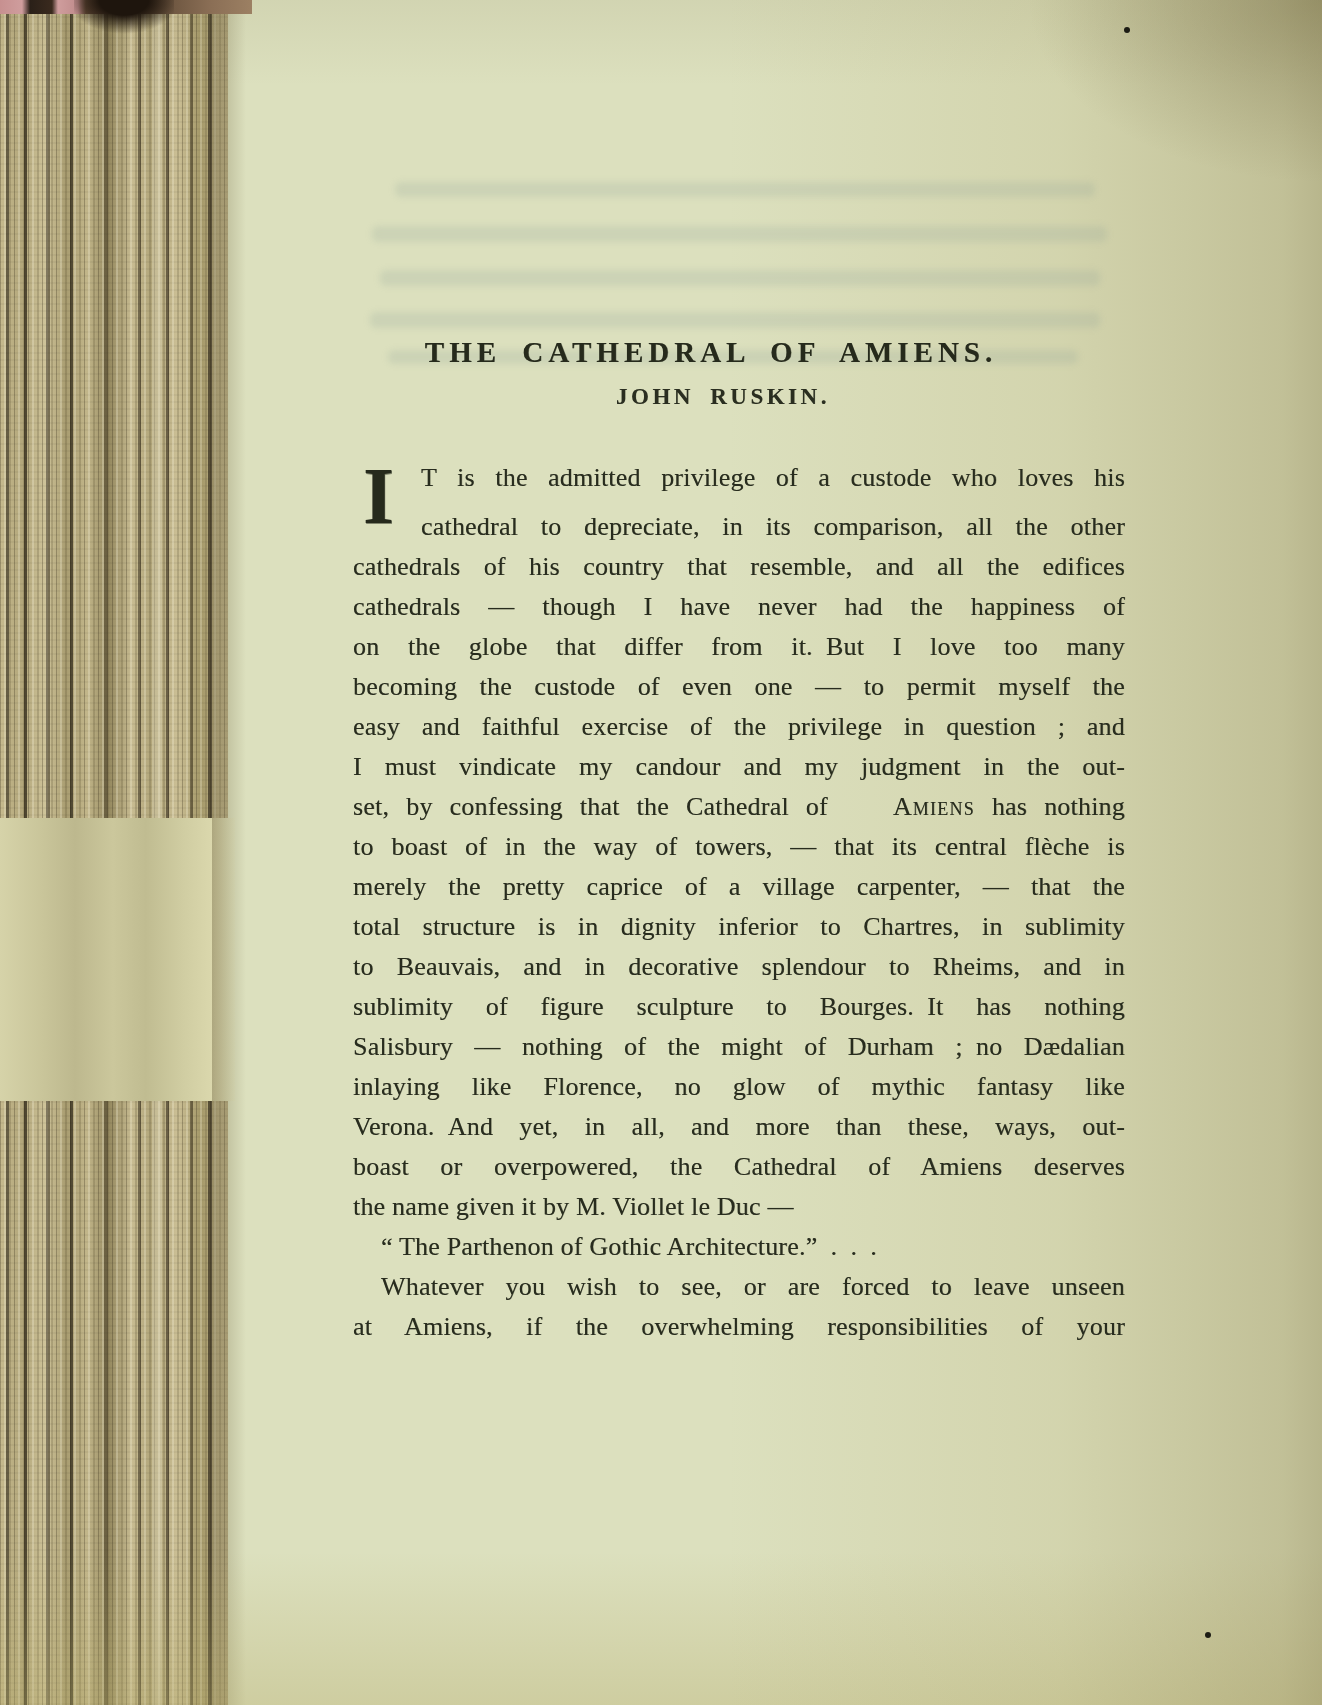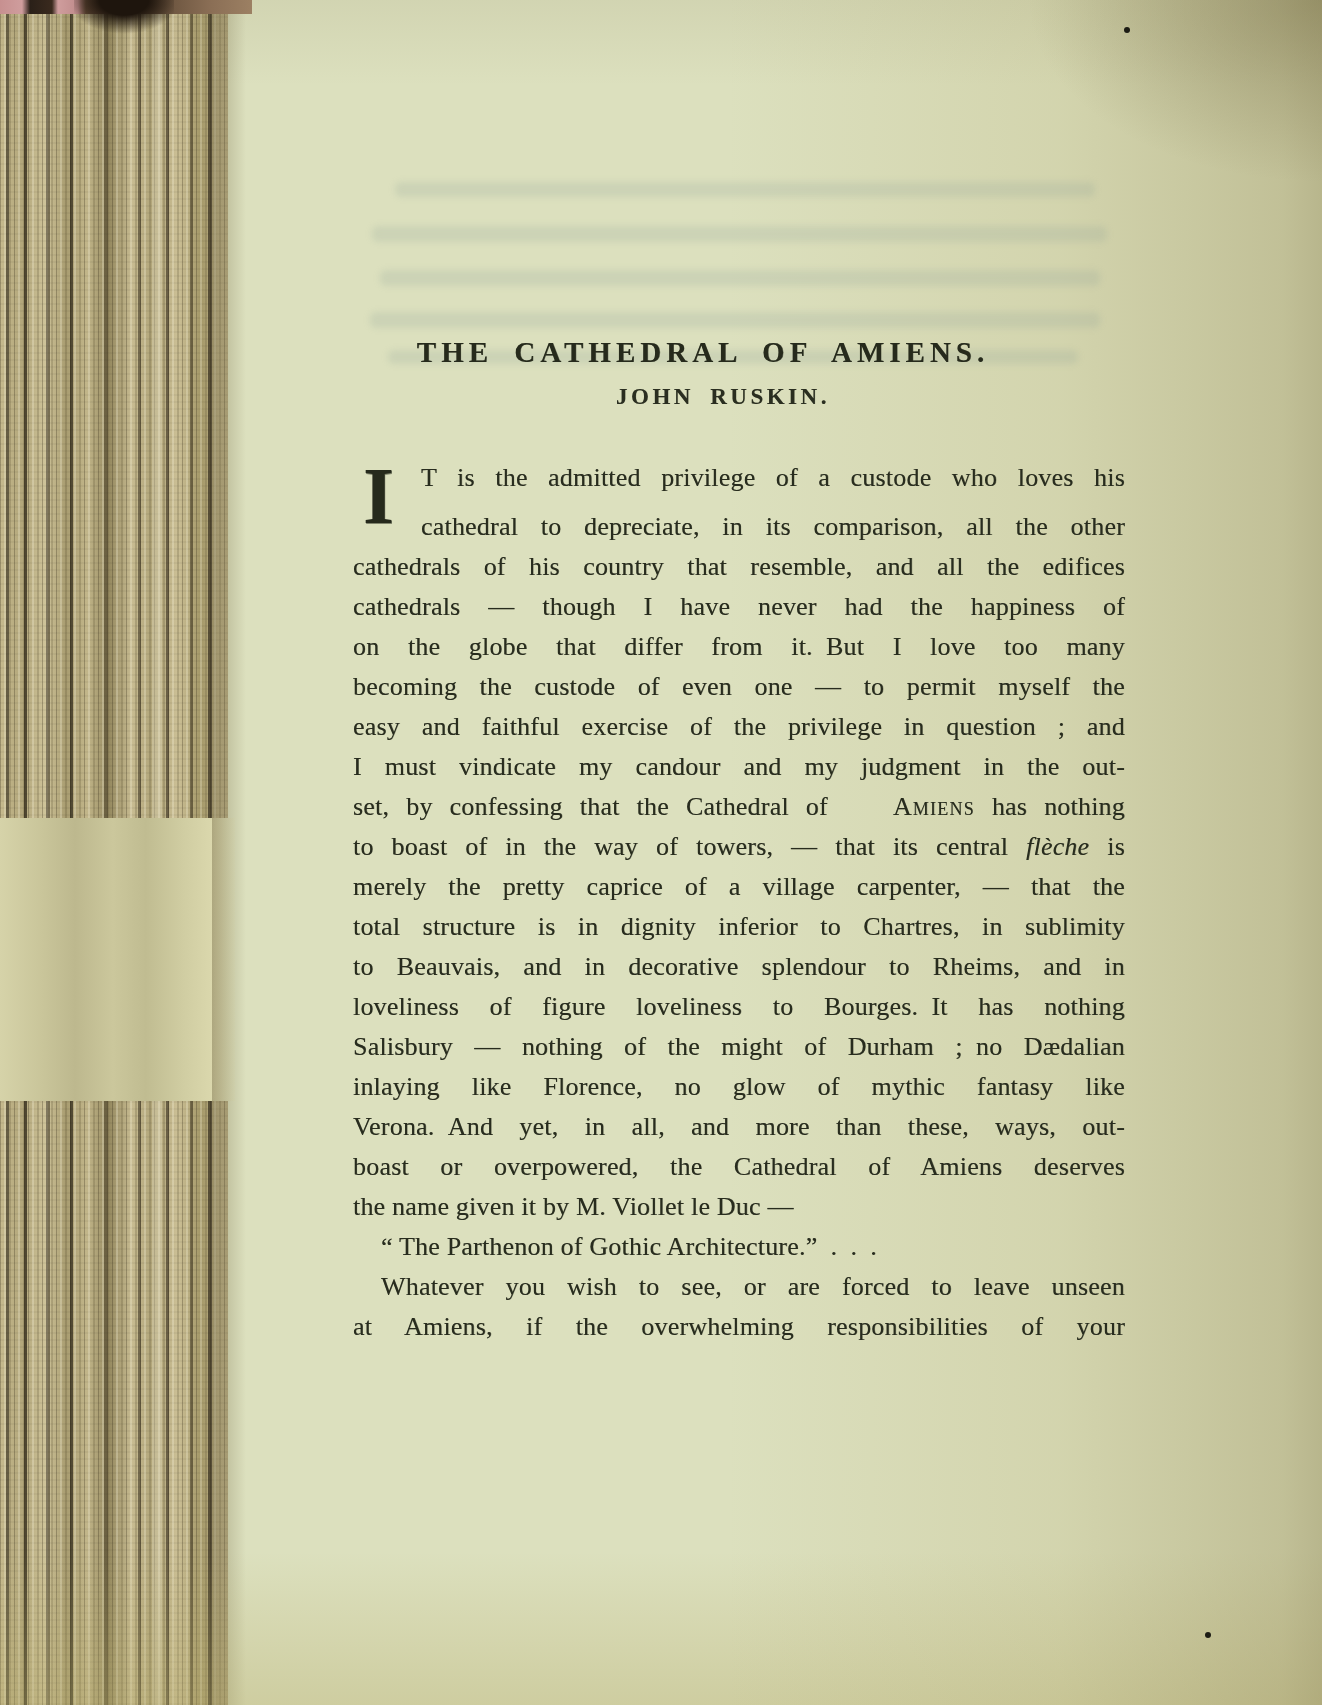--- a/index.html
+++ b/index.html
@@ -47,21 +47,21 @@
     background:linear-gradient(90deg,#c79090 0px,#cf9d9d 22px,#2a2018 30px,#3a2a1e 52px,#cf9d9d 58px,#c08c8c 78px,#6b503c 86px,#5f4a36 150px,#8a6e55 210px,#9c8063 252px);
   }
   .blob-dark{
     position:absolute;left:74px;top:0;width:100px;height:44px;
     background:radial-gradient(ellipse 55px 34px at 50% 0%, #1e150d 45%, rgba(30,21,13,0) 100%);
   }
   
   .ghost{position:absolute;border-radius:6px;background:rgba(140,158,150,0.20);filter:blur(3px);}
   
   .title{
-    position:absolute;left:317px;top:336px;width:772px;
+    position:absolute;left:325px;top:336px;width:772px;
     text-align:center;font-size:29px;font-weight:700;color:#262a1c;
     letter-spacing:5px;word-spacing:9px;
     text-shadow:0.4px 0.4px 0 rgba(38,42,28,0.45);
   }
   .byline{
     position:absolute;left:337px;top:384px;width:772px;
     text-align:center;font-size:23px;font-weight:700;color:#2a2e20;
     letter-spacing:3.5px;word-spacing:7px;
     text-shadow:0.3px 0.3px 0 rgba(38,42,28,0.4);
   }
@@ -71,21 +71,21 @@
     text-shadow:0.5px 0.5px 0 rgba(38,42,28,0.5);
   }
   .body-col{
     position:absolute;left:353px;top:458px;width:772px;
     font-size:26px;color:#282c1e;
     text-shadow:0.35px 0.35px 0 rgba(40,44,30,0.45);
   }
   .bline{height:40px;line-height:40px;white-space:nowrap;letter-spacing:0.2px;}
   .bline.just{white-space:normal;text-align:justify;text-align-last:justify;}
   .bline .sc{font-variant:small-caps;letter-spacing:1.2px;margin-left:48px;}
-  .bline .i{font-style:italic;margin-top:20px;}
+  .bline .i{margin-top:20px;}
   .ink-dot{position:absolute;width:6px;height:6px;border-radius:50%;background:#1c1c14;}
 </style>
 </head>
 <body>
 
 <div class="stage">
 
   <div class="fore-edge">
     <div class="fe-line" style="left:6px;width:3px;background:rgba(30,24,12,0.55);"></div>
     <div class="fe-line" style="left:24px;width:3px;background:rgba(35,28,15,0.70);"></div>
@@ -127,21 +127,21 @@
       <div class="bline just"><span>cathedrals — though I have never had the happiness of</span></div>
       <div class="bline just"><span>on the globe that differ from it. But I love too many</span></div>
       <div class="bline just"><span>becoming the custode of even one — to permit myself the</span></div>
       <div class="bline just"><span>easy and faithful exercise of the privilege in question ; and</span></div>
       <div class="bline just"><span>I must vindicate my candour and my judgment in the out-</span></div>
       <div class="bline just"><span>set, by confessing that the Cathedral of </span><span class="sc">Amiens</span><span> has nothing</span></div>
       <div class="bline just"><span>to boast of in the way of towers, — that its central </span><span class="i">flèche</span><span> is</span></div>
       <div class="bline just"><span>merely the pretty caprice of a village carpenter, — that the</span></div>
       <div class="bline just"><span>total structure is in dignity inferior to Chartres, in sublimity</span></div>
       <div class="bline just"><span>to Beauvais, and in decorative splendour to Rheims, and in</span></div>
-      <div class="bline just"><span>loveliness of figure loveliness to Bourges. It has nothing</span></div>
+      <div class="bline just"><span>sublimity of figure sculpture to Bourges. It has nothing</span></div>
       <div class="bline just"><span>Salisbury — nothing of the might of Durham ; no Dædalian</span></div>
       <div class="bline just"><span>inlaying like Florence, no glow of mythic fantasy like</span></div>
       <div class="bline just"><span>Verona. And yet, in all, and more than these, ways, out-</span></div>
       <div class="bline just"><span>boast or overpowered, the Cathedral of Amiens deserves</span></div>
       <div class="bline"><span>the name given it by M. Viollet le Duc —</span></div>
       <div class="bline" style="padding-left: 28px;"><span>“ The Parthenon of Gothic Architecture.” . . .</span></div>
       <div class="bline just" style="padding-left: 28px;"><span>Whatever you wish to see, or are forced to leave unseen</span></div>
       <div class="bline just"><span>at Amiens, if the overwhelming responsibilities of your</span></div>
     </div>
 

